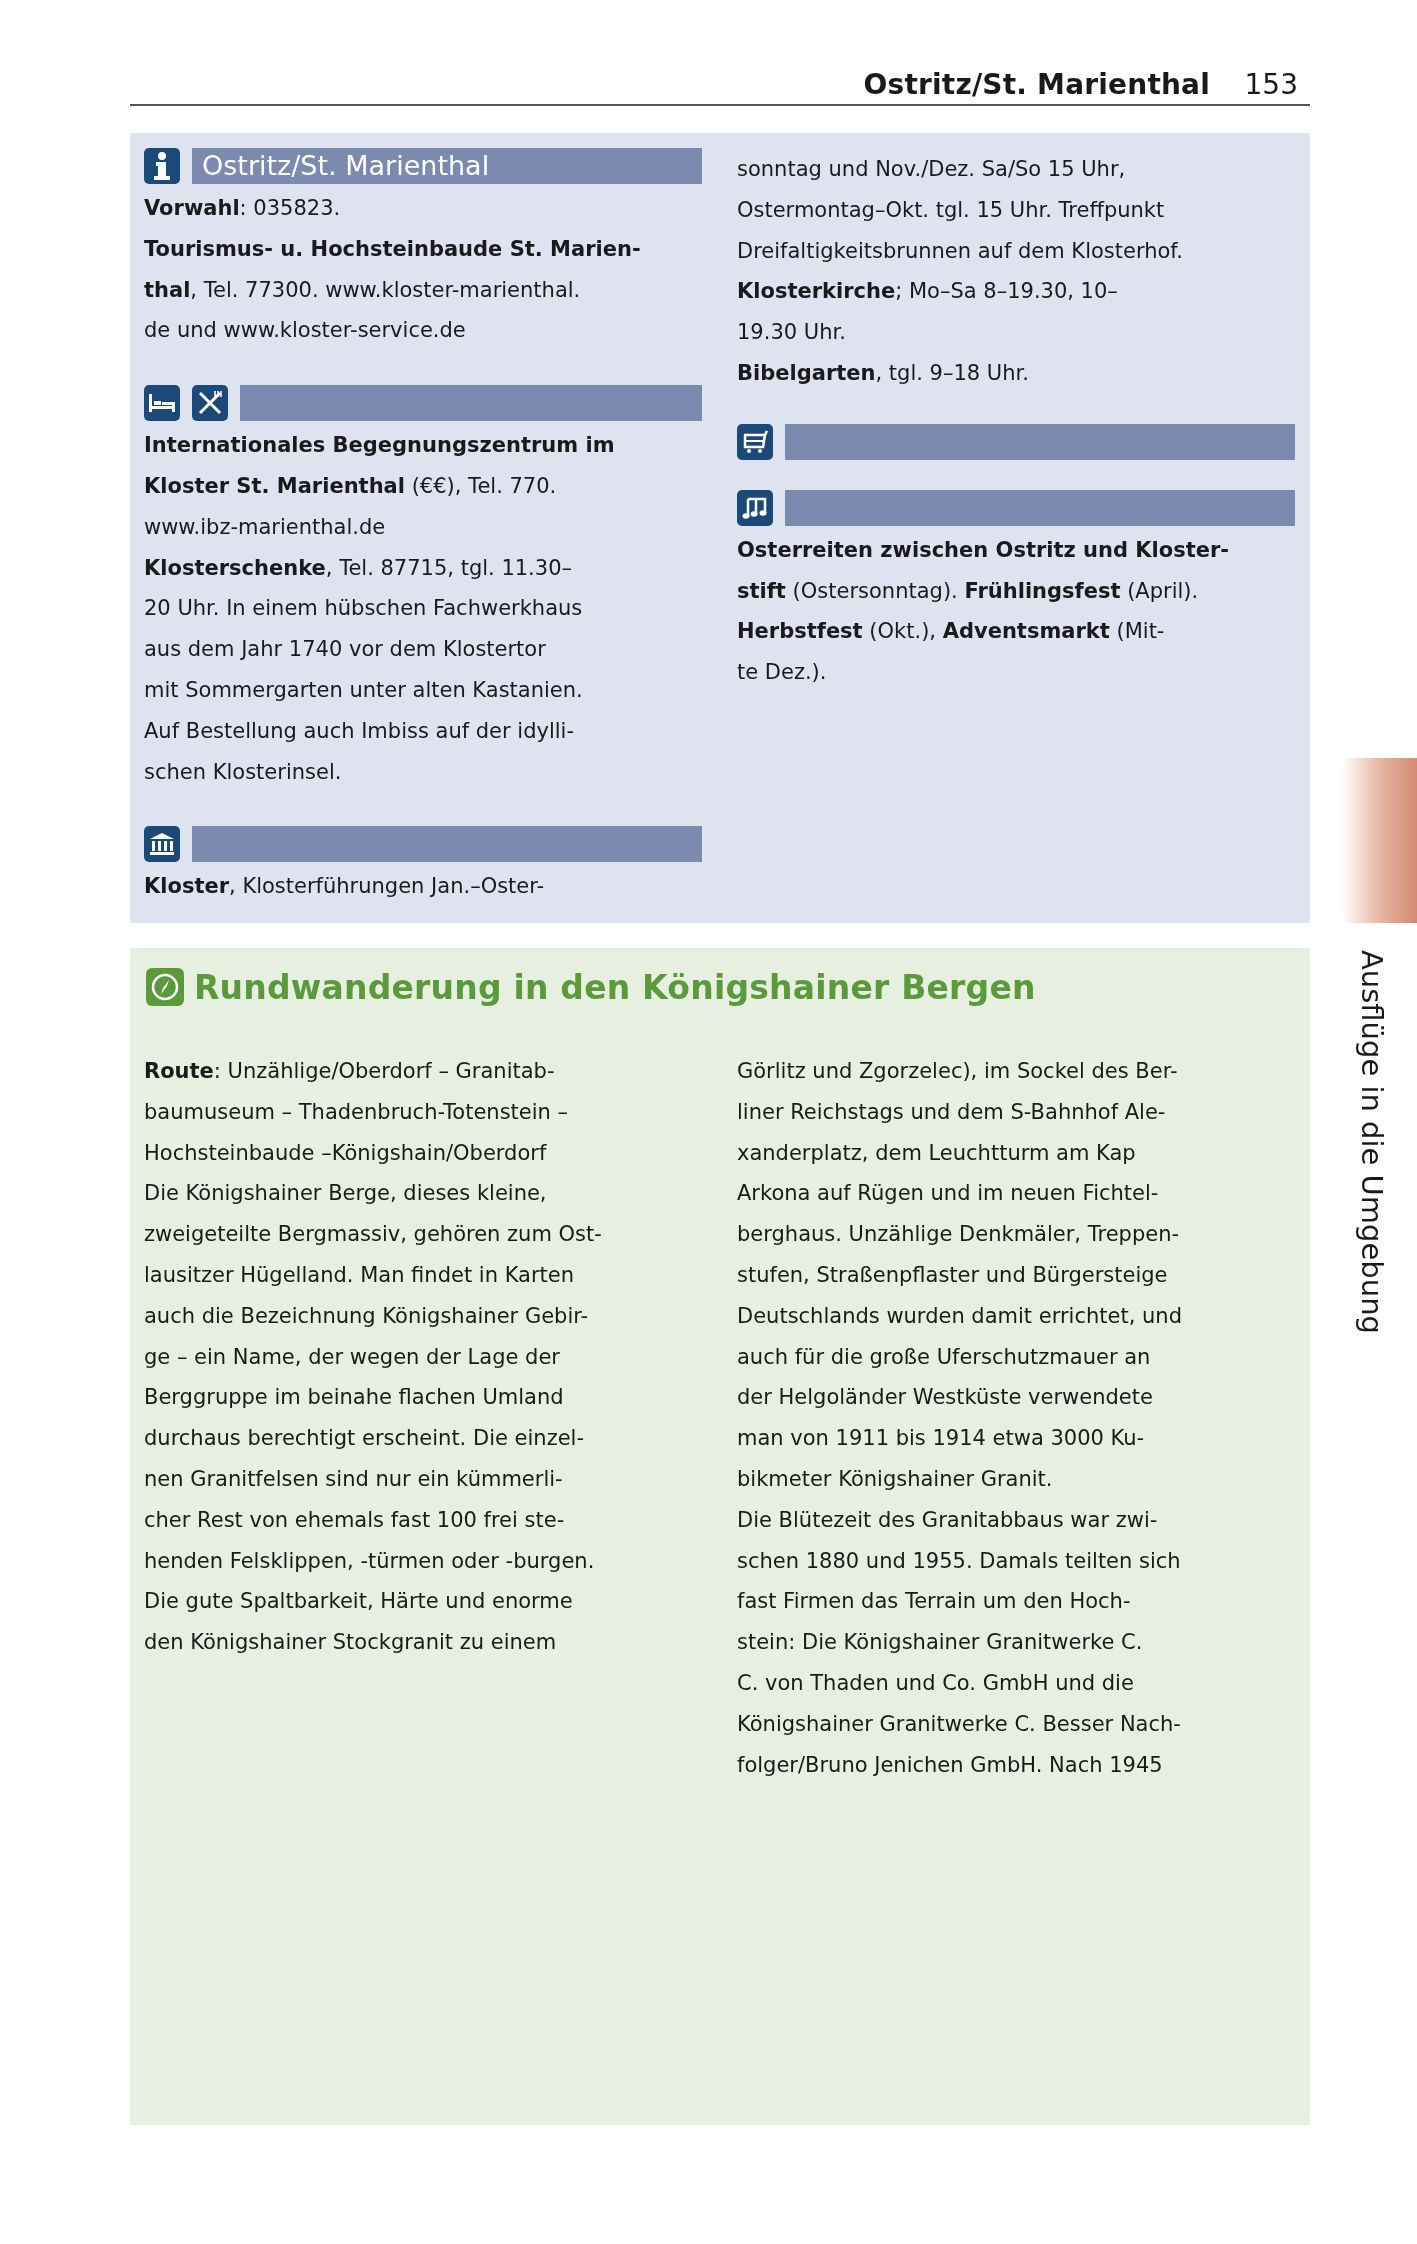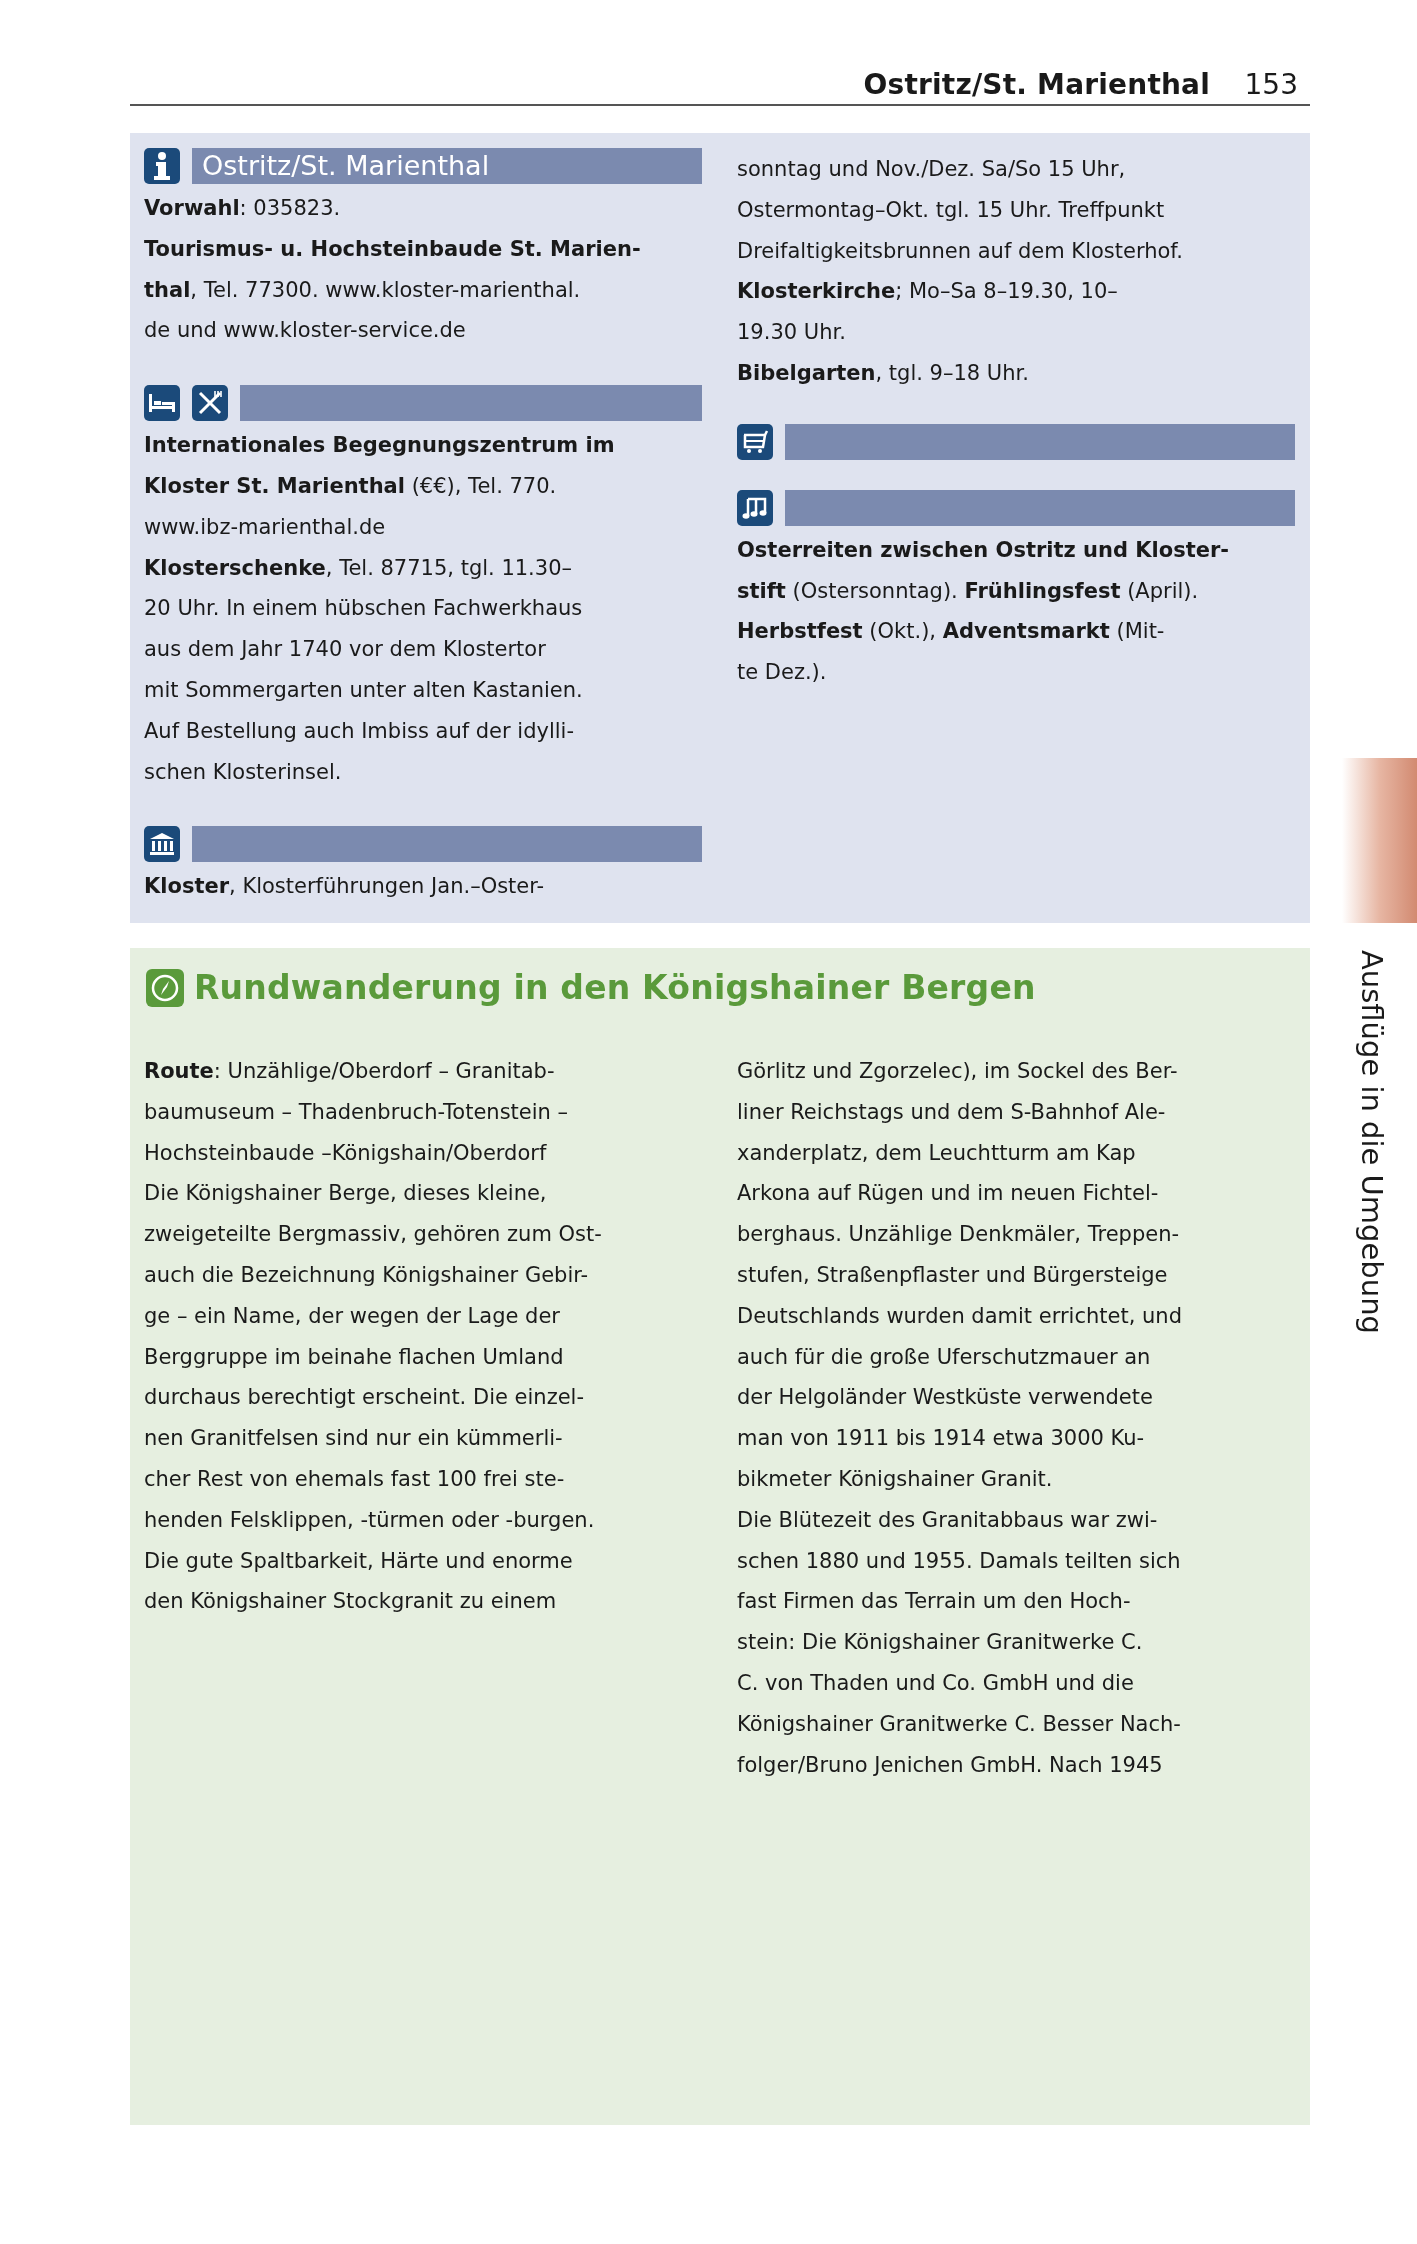--- a/index.html
+++ b/index.html
@@ -17,21 +17,21 @@
 
     .text { font-size: 21px; line-height: 40.8px; text-align: justify; }
     .text b { font-weight: bold; }
 
     .sec-head { display: flex; align-items: center; height: 36px; margin-bottom: 4px; }
     .ico { width: 36px; height: 36px; background: #1b4a7a; border-radius: 5px; display: flex; align-items: center; justify-content: center; margin-right: 12px; flex: none; }
     .ico svg { display: block; }
     .bar { flex: 1; height: 36px; background: #7b8aaf; color: #fff; font-size: 27px; line-height: 36px; padding-left: 10px; }
 
     .green-box { position: absolute; left: 130px; top: 948px; width: 1180px; height: 1177px; background: #e6efe0; }
-    .green-title { position: absolute; left: 16px; top: 20px; display: flex; align-items: flex-end; }
+    .green-title { position: absolute; left: 16px; top: 20px; display: flex; align-items: flex-start; }
     .green-ico { width: 38px; height: 38px; background: #5a9a3b; border-radius: 6px; display: flex; align-items: center; justify-content: center; margin-right: 10px; }
     .green-title-text { font-size: 33px; color: #5a9a3b; font-weight: bold; letter-spacing: 0.2px; }
 
     .thumb-tab { position: absolute; left: 1342px; top: 758px; width: 75px; height: 165px; background: linear-gradient(to right, #ffffff 0%, #e7b6a3 50%, #d28a71 100%); }
     .side-label { position: absolute; left: 1355px; top: 950px; width: 40px; height: 400px; }
     .side-label span { position: absolute; left: 0; top: 0; writing-mode: vertical-rl; font-size: 29px; color: #1a1a1a; white-space: nowrap; }
   </style>
 </head>
 <body>
 
@@ -168,20 +168,21 @@
     <div class="green-title-text">Rundwanderung in den Königshainer Bergen</div>
   </div>
 
   <div class="col col-left" style="top:103px;">
     <div class="text" id="hike-left">
       <div><b>Route</b><span>:  Unzählige/Oberdorf – Granitab-</span></div>
     <div>baumuseum – Thadenbruch-Totenstein –</div>
         <div>Hochsteinbaude –Königshain/Oberdorf</div>
         <div>Die Königshainer Berge, dieses kleine,</div>
         <div>zweigeteilte Bergmassiv, gehören zum Ost-</div>
+        <div>lausitzer Hügelland. Man findet in Karten</div>
         <div>auch die Bezeichnung Königshainer Gebir-</div>
         <div>ge – ein Name, der wegen der Lage der</div>
         <div>Berggruppe im beinahe flachen Umland</div>
         <div>durchaus berechtigt erscheint. Die einzel-</div>
         <div>nen Granitfelsen sind nur ein kümmerli-</div>
         <div>cher Rest von ehemals fast 100 frei ste-</div>
         <div>henden Felsklippen, -türmen oder -burgen.</div>
         <div>Die gute Spaltbarkeit, Härte und enorme</div>
         <div>den Königshainer Stockgranit zu einem</div>
       </div>

